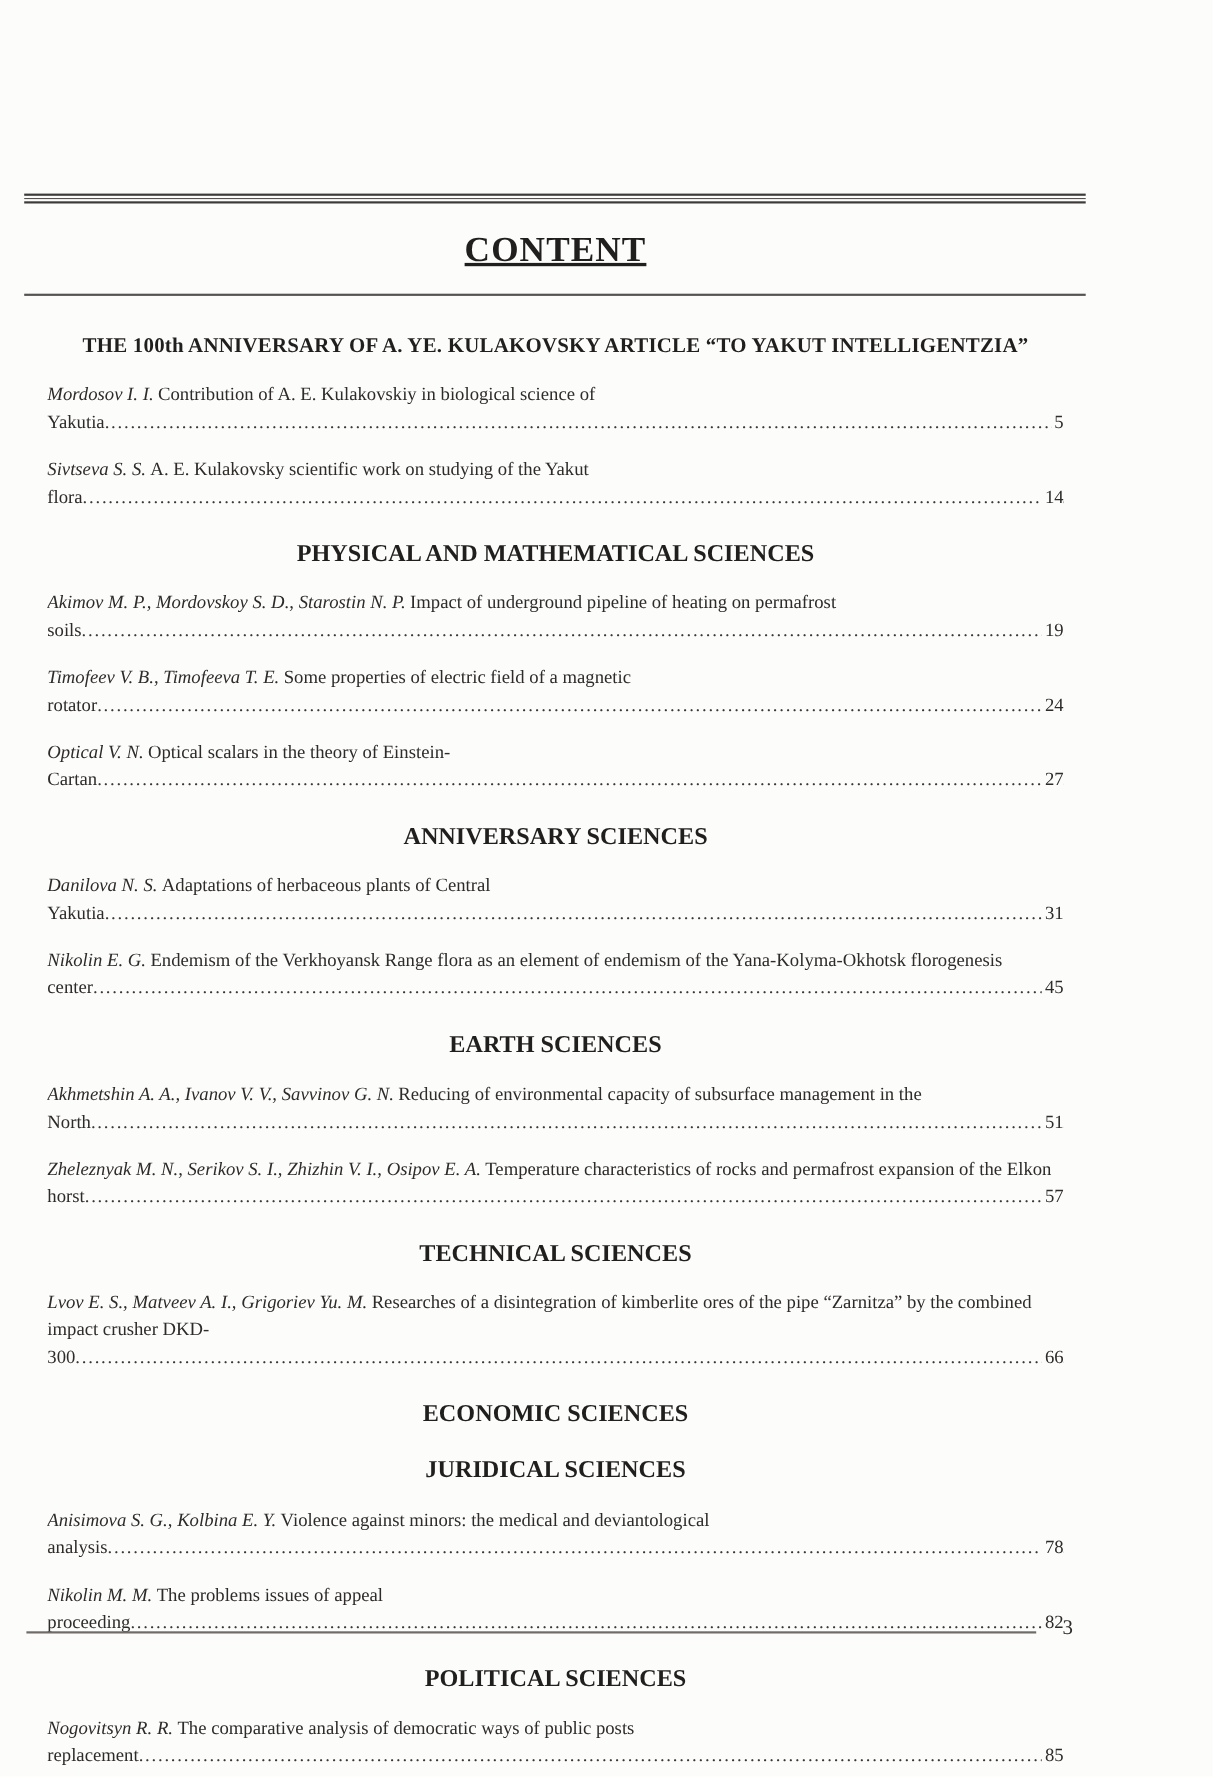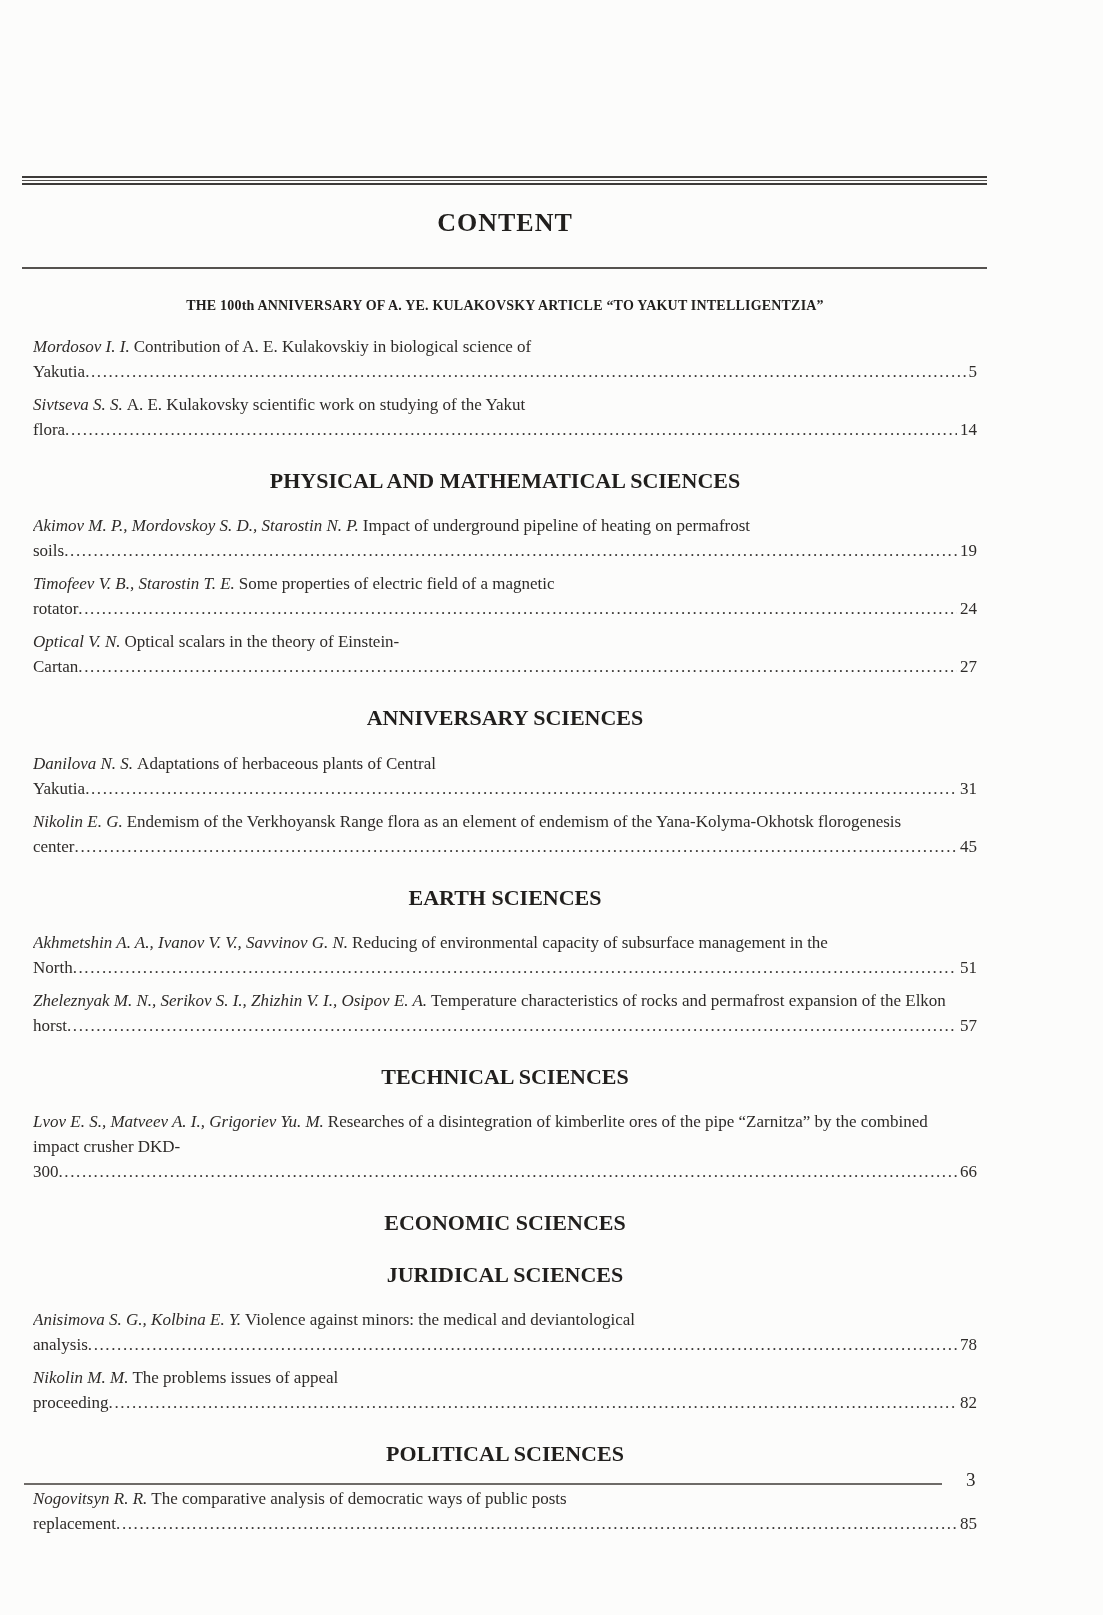--- a/index.html
+++ b/index.html
@@ -37,45 +37,46 @@
     background: #55524f;
   }
   .content {
     position: absolute;
     left: 25px;
     top: 0;
     width: 960px;
   }
   .doc-title {
     margin: 210px 0 17px 0;
-    font-size: 26px;
+    font-size: 32px;
     line-height: 1;
     font-weight: bold;
     letter-spacing: 1px;
     text-align: center;
     color: #211f1d;
+    text-decoration: underline;
   }
   .section-heading {
     margin: 26px 0 20px 0;
     font-size: 22px;
     line-height: 1.15;
     font-weight: bold;
     text-align: center;
     color: #211f1d;
   }
   .section--special .section-heading {
-    font-size: 14px;
+    font-size: 19px;
     margin-top: 62px;
     letter-spacing: 0.2px;
   }
   .entries { margin-top: 18px; }
   .entry {
     position: relative;
     overflow: hidden;
-    margin: 8px;
+    margin: 18px;
     font-size: 17px;
     line-height: 25px;
     color: #2e2b29;
   }
   .entry .authors { font-style: italic; }
   .entry .title { margin-left: 4px; }
   .entry .dots::after {
     content: "..............................................................................................................................................................................................................................................................................................................................................................................................................";
     white-space: nowrap;
     letter-spacing: 1.6px;
@@ -133,21 +134,21 @@
 
   <p class="entry"><span class="authors">Sivtseva S. S.</span><span class="title">A. E. Kulakovsky scientific work on studying of the Yakut flora</span><span class="dots"></span><span class="pg">14</span></p>
 </div>
   </section>
 
   <section class="section">
     <h2 class="section-heading">PHYSICAL AND MATHEMATICAL SCIENCES</h2>
     <div class="entries">
   <p class="entry"><span class="authors">Akimov M. P., Mordovskoy S. D., Starostin N. P.</span><span class="title">Impact of underground pipeline of heating on permafrost soils</span><span class="dots"></span><span class="pg">19</span></p>
 
-  <p class="entry"><span class="authors">Timofeev V. B., Starostin T. E.</span><span class="title">Some properties of electric field of a magnetic rotator</span><span class="dots"></span><span class="pg">24</span></p>
+  <p class="entry"><span class="authors">Timofeev V. B., Timofeeva T. E.</span><span class="title">Some properties of electric field of a magnetic rotator</span><span class="dots"></span><span class="pg">24</span></p>
 
   <p class="entry"><span class="authors">Optical V. N.</span><span class="title">Optical scalars in the theory of Einstein-Cartan</span><span class="dots"></span><span class="pg">27</span></p>
 </div>
   </section>
 
   <section class="section">
     <h2 class="section-heading">ANNIVERSARY SCIENCES</h2>
     <div class="entries">
   <p class="entry"><span class="authors">Danilova N. S.</span><span class="title">Adaptations of herbaceous plants of Central Yakutia</span><span class="dots"></span><span class="pg">31</span></p>
 

